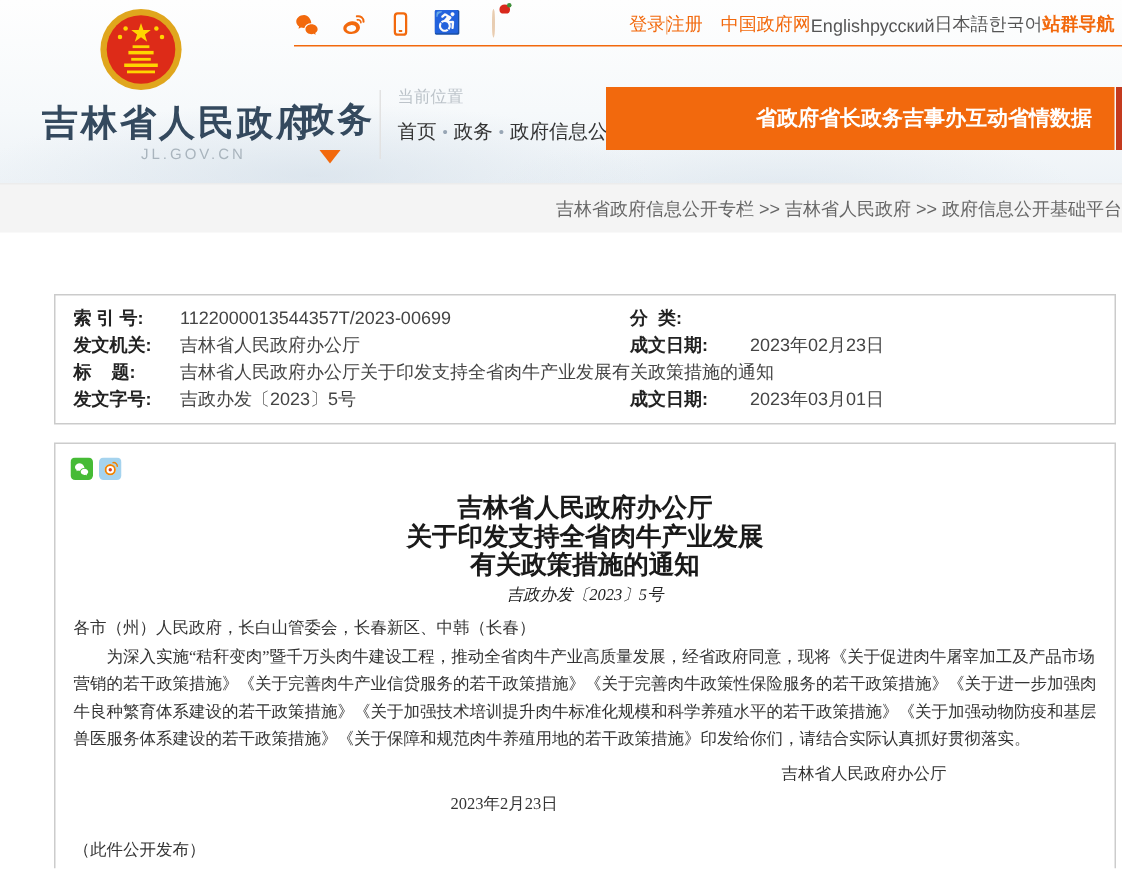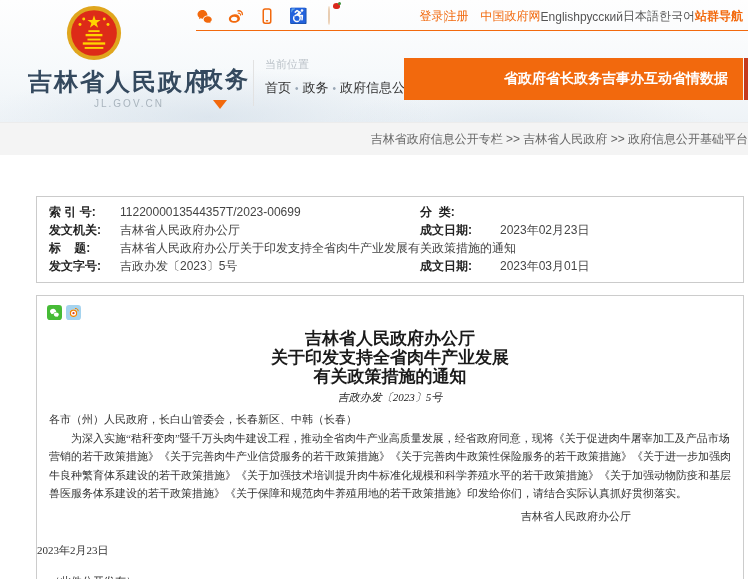--- a/index.html
+++ b/index.html
@@ -77,21 +77,21 @@
   .share-row { position:absolute; left:10px; top:9px; display:flex; gap:4px; }
   .share { width:15px; height:15px; border-radius:3px; display:block; }
   .share svg { width:100%; height:100%; display:block; }
   .doc-title { margin-top:33px; text-align:center; font-size:17px; line-height:19px;
                font-weight:bold; color:#1a1a1a; }
   .doc-no { text-align:center; font-size:11px; line-height:14px; font-style:italic; margin-top:4px; color:#222; }
   .doc-body { margin:6px 12px 0; font-size:11px; line-height:18.5px; }
   .doc-body p { margin:0; }
   .indent { text-indent:2em; }
   .sig { text-align:right; padding-right:112px; margin-top:4px; font-size:11px; line-height:18.5px; }
-  .sig-date { text-align:left; padding-right:108px; margin-top:16px; font-size:11px; line-height:18.5px; }
+  .sig-date { text-align:center; padding-right:108px; margin-top:2px; font-size:11px; line-height:18.5px; }
   .footnote { margin:12px 12px 0; font-size:11px; line-height:18.5px; }
 </style>
 </head>
 <body>
 
 <div class="page">
 
   <header class="site-header">
 
     <div class="emblem">

